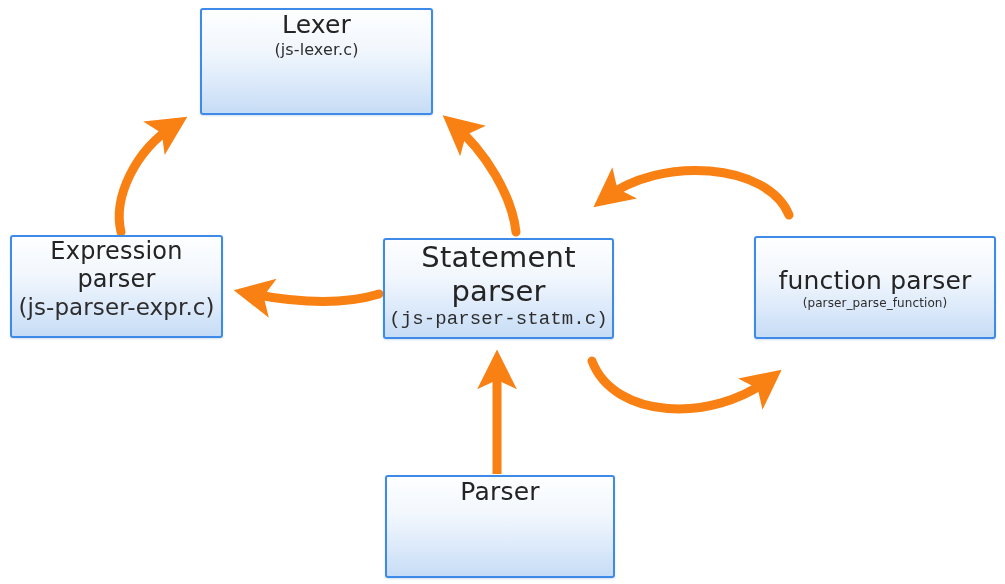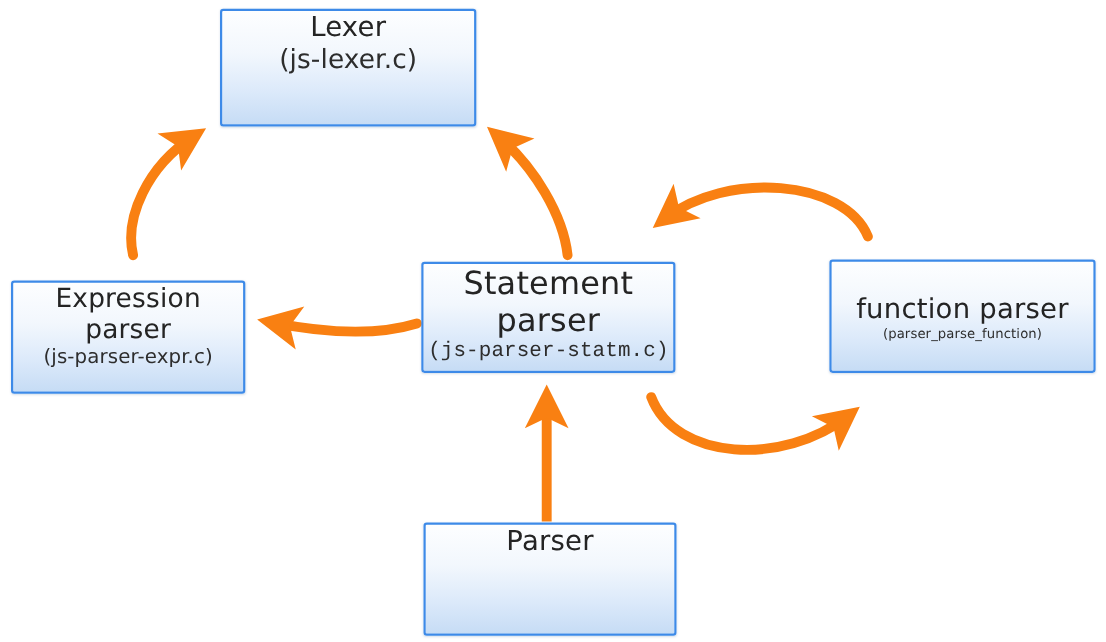--- a/index.html
+++ b/index.html
@@ -37,38 +37,38 @@
     color: #2b2b2b;
     z-index: 2;
   }
   .node-title {
     font-size: 25px;
     line-height: 1.18;
     letter-spacing: 0.2px;
     color: #242424;
   }
   .node-subtitle {
-    font-size: 24px;
+    font-size: 16px;
     line-height: 1.2;
     letter-spacing: 0.1px;
     color: #2d2d2d;
   }
   
   #node-lexer      { left: 200px; top:   8px; width: 233px; height: 107px; }
-  #node-expression { left:  10px; top: 235px; width: 213px; height: 103px; margin-top: 20px; }
+  #node-expression { left:  10px; top: 235px; width: 213px; height: 103px; }
   #node-statement  { left: 383px; top: 238px; width: 231px; height: 101px; }
   #node-function   { left: 754px; top: 236px; width: 242px; height: 103px; }
   #node-parser     { left: 385px; top: 475px; width: 230px; height: 103px; }
 
   #node-expression .node-title { font-size: 24px; }
   #node-statement  .node-title { font-size: 29px; }
   #node-statement  .node-subtitle { font-size: 19px; font-family: Liberation Mono, monospace; }
   #node-function   .node-title { font-size: 25px; margin-top: 28px; }
   #node-function   .node-subtitle { font-size: 12px; }
-  #node-expression .node-subtitle { font-size: 18px; }
+  #node-expression .node-subtitle { font-size: 23px; }
 </style>
 </head>
 <body>
 
 <div id="canvas">
 
   <svg id="arrow-layer" viewBox="0 0 1005 584" width="1005" height="584" xmlns="http://www.w3.org/2000/svg">
     <defs>
       <marker id="head" viewBox="0 0 12 12" refX="7.6" refY="6" markerWidth="5.0" markerHeight="5.0" orient="auto-start-reverse" markerUnits="strokeWidth">
         <path d="M 0.6 0.7 L 11.2 6 L 0.6 11.3 L 3.1 6 Z" fill="#f98012"></path>

